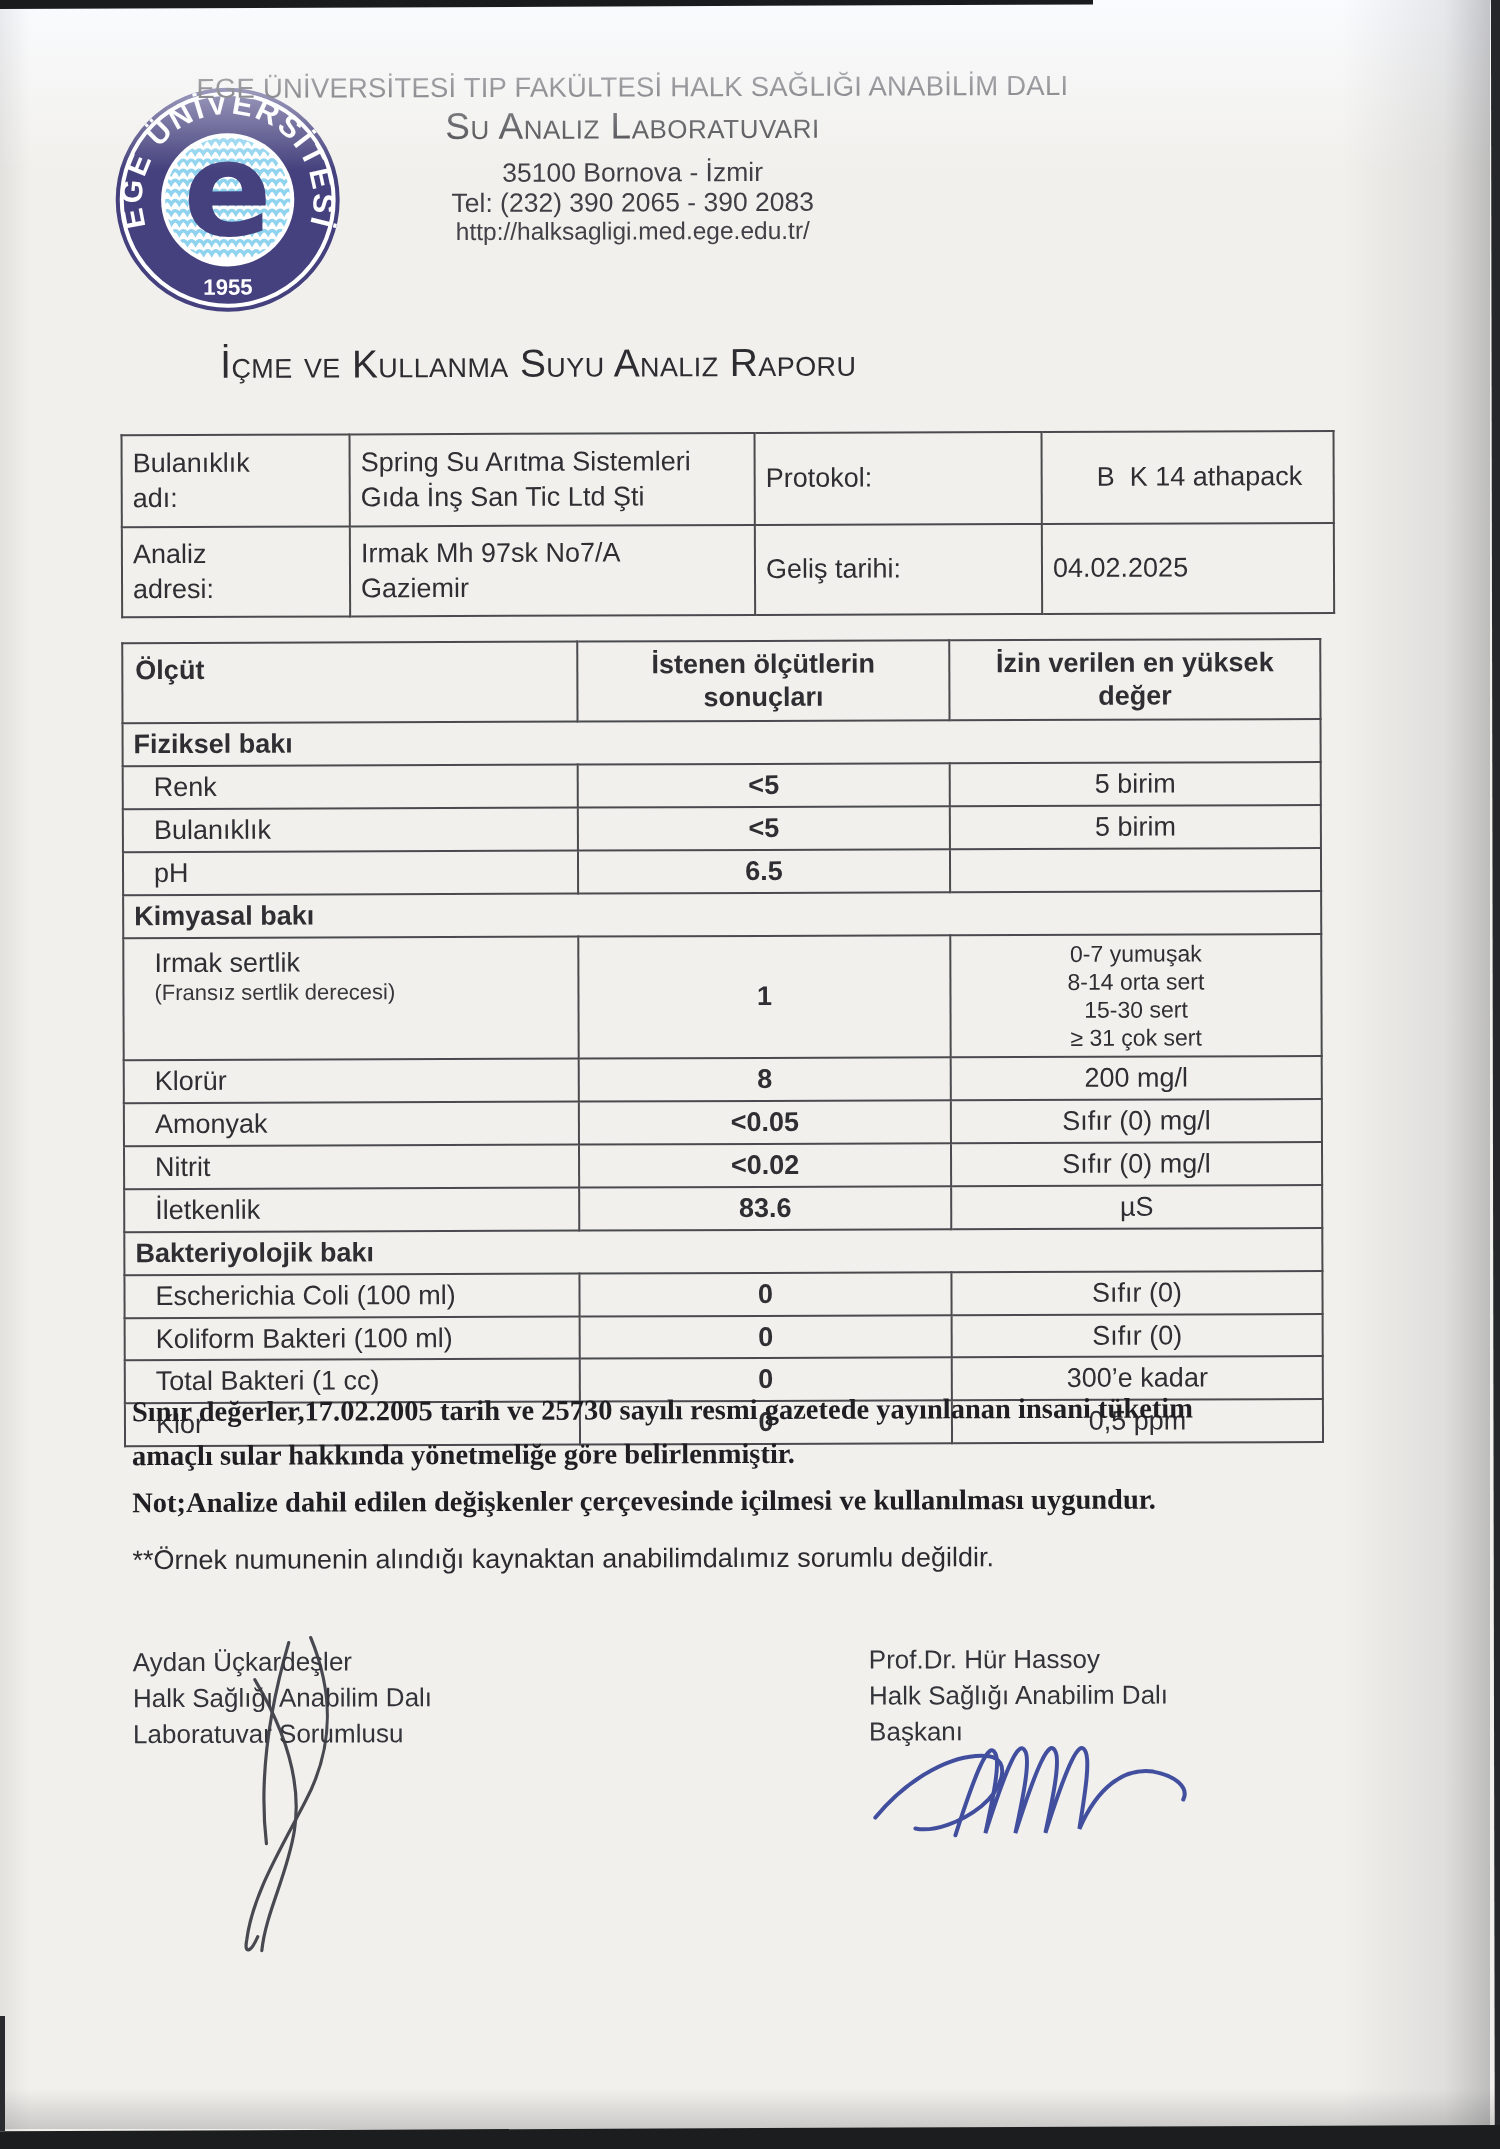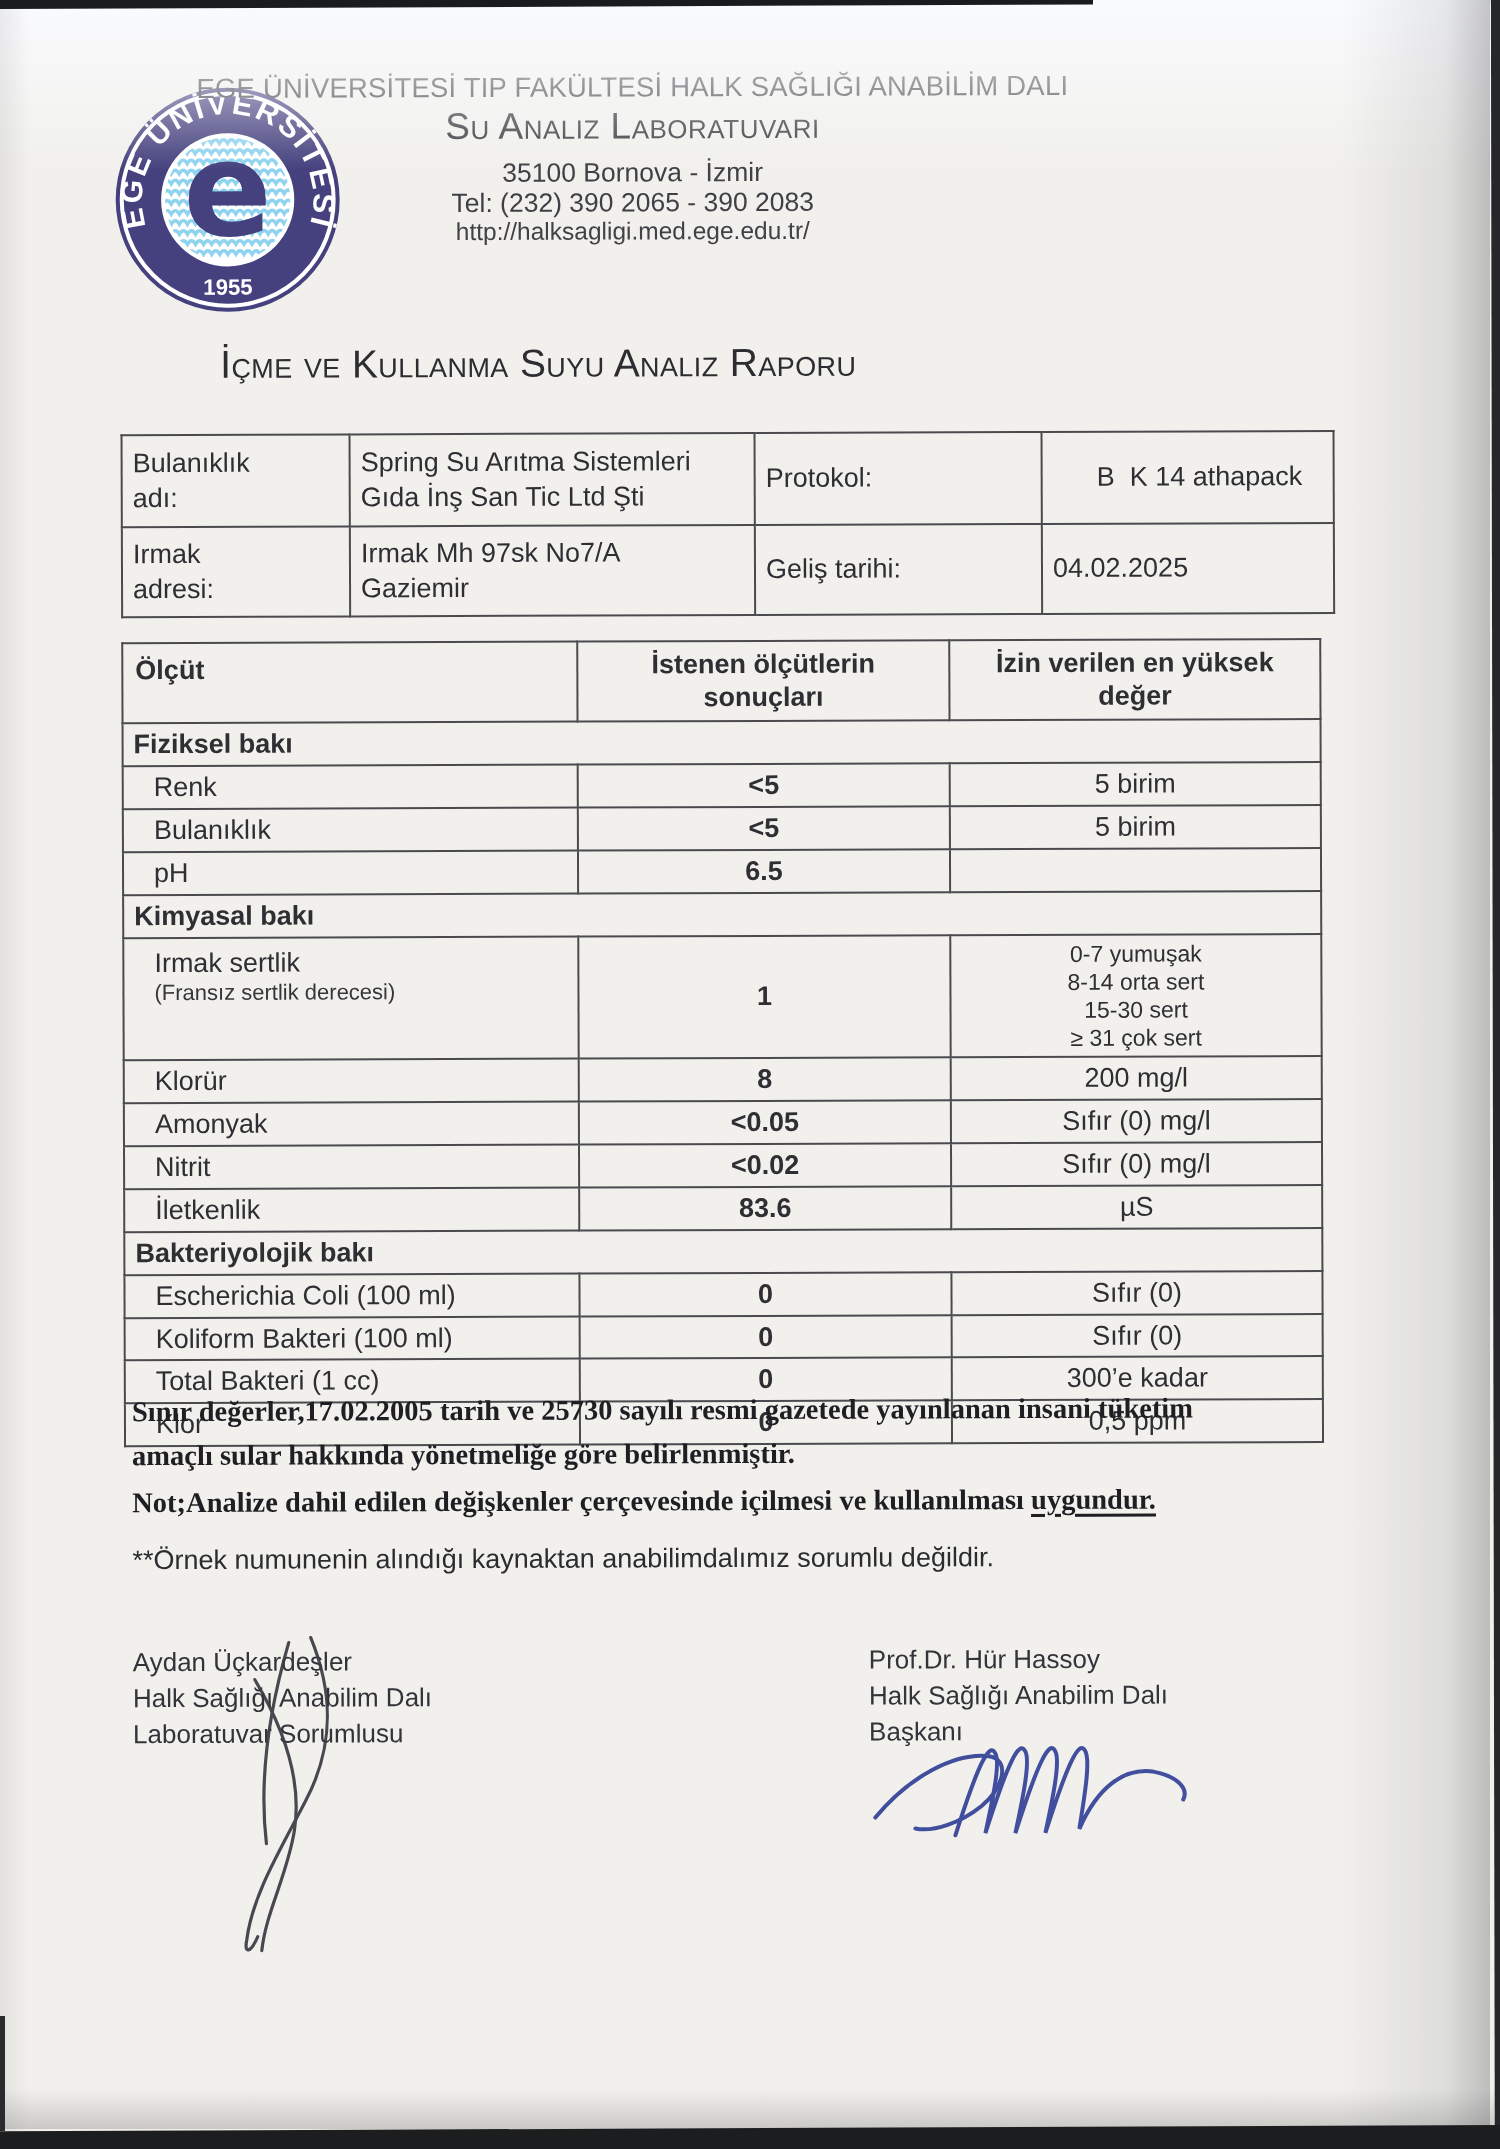--- a/index.html
+++ b/index.html
@@ -66,21 +66,21 @@
   .lim{text-align:center;}
   .tall-row{height:116px;}
   .sub-name{font-size:22px;color:#36363b;display:block;line-height:1.2;}
   .lim-small{font-size:23px;line-height:1.25;}
 
   
   .note-serif{position:absolute;left:130px;width:1170px;
     font-family:"Liberation Serif","DejaVu Serif",serif;font-weight:bold;
     font-size:28.5px;line-height:1.55;color:#1e1e23;}
   .n1{top:1388px;} .n2{top:1479px;}
-  .ul{text-decoration:underline;text-decoration-thickness:2.5px;text-underline-offset:5px;}
+  .ul{text-decoration-thickness:2.5px;text-underline-offset:5px;}
   .note-sans{position:absolute;left:130px;top:1543px;width:1170px;
     font-size:27px;color:#2b2b30;}
 
   
   .sig-block{position:absolute;width:520px;font-size:26px;line-height:1.38;color:#33333a;}
   .sig-left{left:130px;top:1643px;}
   .sig-right{left:866px;top:1643px;}
   .ink-layer{position:absolute;inset:0;pointer-events:none;}
 </style>
 </head>
@@ -144,21 +144,21 @@
       <tbody>
           <tr class="row-h1">
         <td class="pre">Bulanıklık
 adı:</td>
         <td class="pre">Spring Su Arıtma Sistemleri
 Gıda İnş San Tic Ltd Şti</td>
         <td>Protokol:</td>
         <td class="presp cell-ind">B  K 14 athapack</td>
       </tr>
       <tr class="row-h2">
-        <td class="pre">Irmak
+        <td class="pre">Analiz
 adresi:</td>
         <td class="pre">Irmak Mh 97sk No7/A
 Gaziemir</td>
         <td>Geliş tarihi:</td>
         <td>04.02.2025</td>
       </tr>
     </tbody>
       </table>
 
     <table class="main-table">

